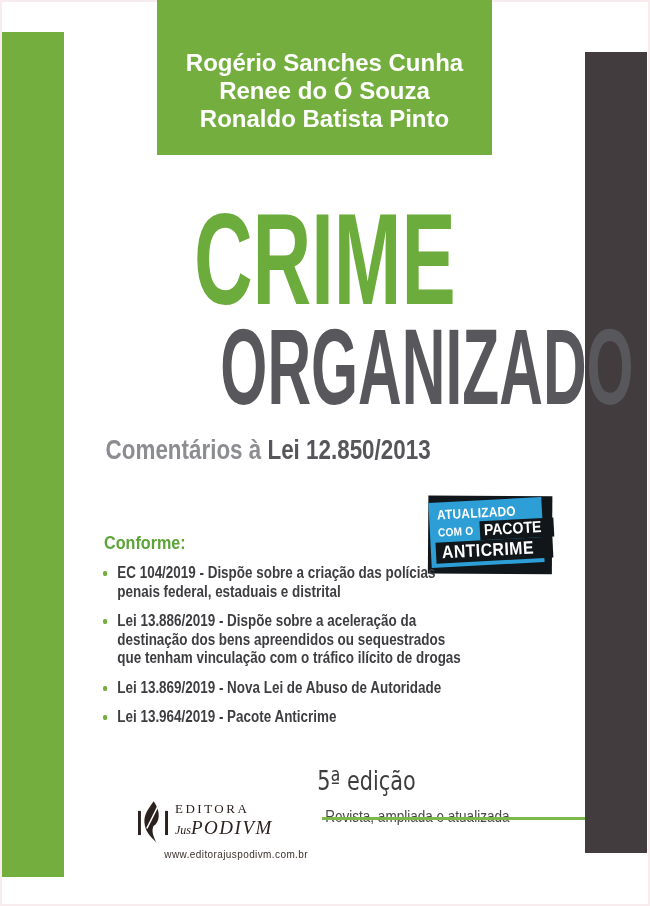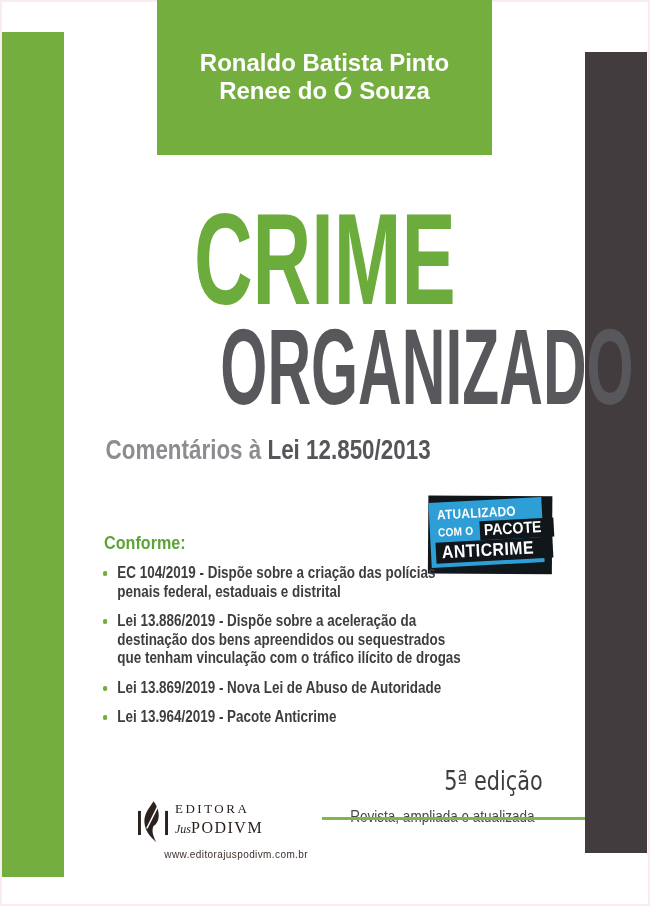--- a/index.html
+++ b/index.html
@@ -44,49 +44,50 @@
   
   .conforme-heading{position:absolute;left:104px;top:532px;font-size:19px;font-weight:700;
     color:var(--heading-green);white-space:nowrap;}
   .conforme-heading>span{display:inline-block;transform:scaleX(.85);transform-origin:left center;}
   .conforme-list{position:absolute;left:103px;top:564px;width:440px;transform:scaleX(.84);
     transform-origin:left top;}
   .c-item{position:relative;padding-left:17px;margin-bottom:11px;}
   .c-bullet{position:absolute;left:0;top:7px;width:5px;height:5px;border-radius:2px;background:var(--green);}
   .c-line{font-size:16px;line-height:18.5px;font-weight:700;color:var(--body-text);white-space:nowrap;}
   
-  .edition{position:absolute;left:305px;top:767px;width:250px;text-align:right;}
+  .edition{position:absolute;left:305px;top:767px;width:250px;text-align:left;}
   .ed1{font-family:"DejaVu Sans",sans-serif;font-size:26px;line-height:28px;color:#3d3d3f;white-space:nowrap;}
   .ed1>span{display:inline-block;transform:scaleX(.8);transform-origin:center;}
   .ed2{font-family:Liberation Sans, sans-serif;font-size:16.5px;line-height:18px;margin-top:12px;color:#474747;white-space:nowrap;}
   .ed2>span{display:inline-block;transform:scaleX(.82);transform-origin:center;}
   .green-rule{position:absolute;left:322px;top:817px;width:263px;height:3px;background:var(--rule-green);}
   
   .publisher{position:absolute;left:138px;top:799px;width:170px;color:var(--logo-dark);}
   .pub-row{display:flex;align-items:flex-start;}
   .pub-icon{width:30px;height:44px;flex:0 0 auto;margin-top:1px;}
   .pub-text{margin-left:7px;}
   .pub-editora{font-family:"Liberation Serif",serif;font-size:13px;letter-spacing:2.5px;line-height:19px;}
   .pub-podivm-line{font-family:"Liberation Serif",serif;line-height:18px;margin-top:1px;}
   .pub-jus{font-style:italic;font-size:12px;}
-  .pub-podivm{font-size:16px;letter-spacing:1.5px;}
+  .pub-podivm{font-size:19px;letter-spacing:1.5px;font-style:italic;}
   .pub-url{margin-top:5px;font-size:10px;letter-spacing:.4px;color:#3b302b;white-space:nowrap;text-align:right;}
 </style>
 </head>
 <body>
 
 <div class="cover">
 
   <div class="left-bar"></div>
   <div class="right-bar"></div>
 
   <div class="author-panel">
 
+  <div class="author-line">Rogério Sanches Cunha</div>
+      <div class="author-line">Renee do Ó Souza</div>
       <div class="author-line">Ronaldo Batista Pinto</div>
-      <div class="author-line">Renee do Ó Souza</div>
     </div>
 
   <div class="title-crime">
     <span>CRIME</span>
   </div>
   <div class="title-org">
     <span>ORGANIZADO</span>
   </div>
 
   <div class="subtitle">

